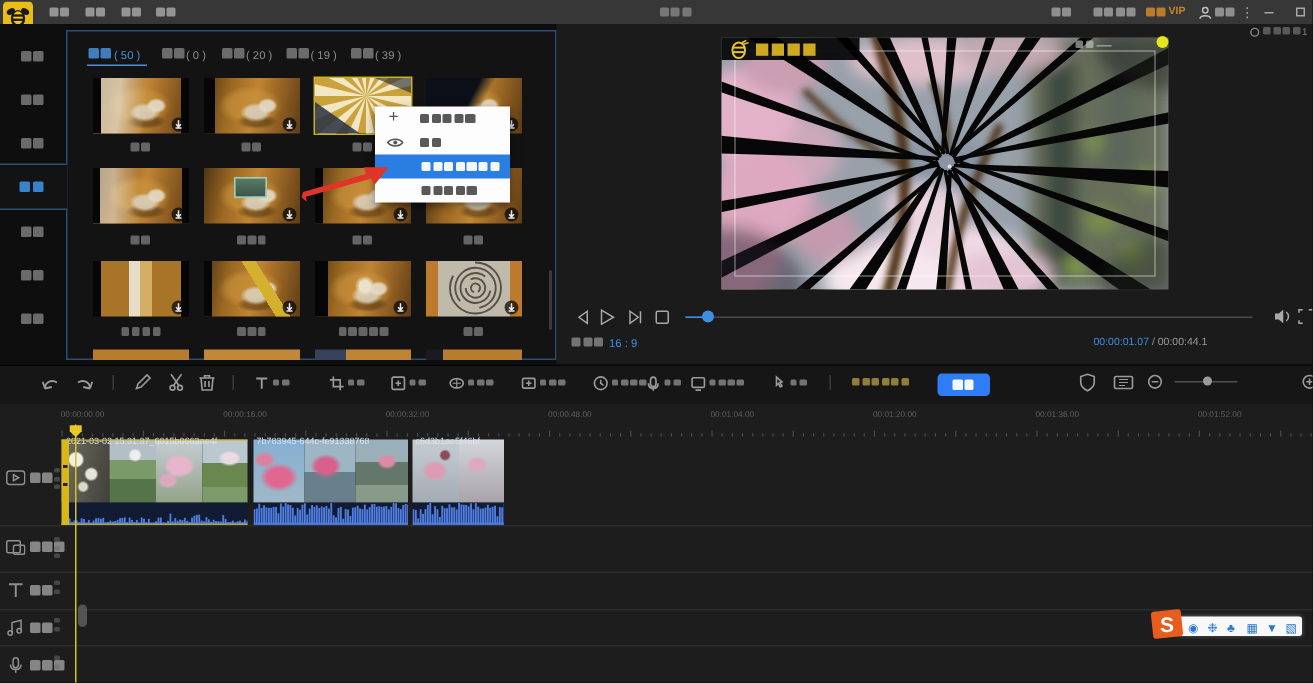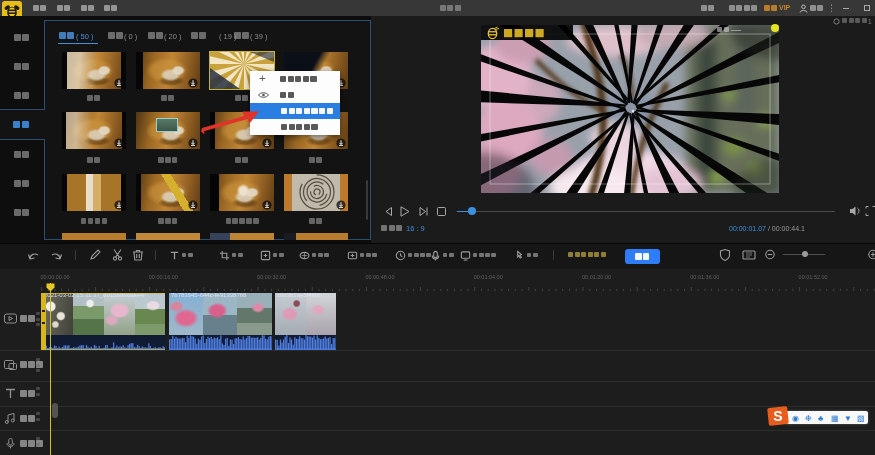--- a/index.html
+++ b/index.html
@@ -79,21 +79,21 @@
 <div class="t" style="left:76px;top:31.5px;color:#4a90d8;font-size:7.5px">( 50 )</div>
 <div style="left:58px;top:43px;width:40px;height:1px;background:#4a90d8"></div>
 <i style="left:108.0px;top:32px;width:6.8px;height:6.8px;background:#8e8e8e;opacity:0.72;"></i>
 <i style="left:116.1px;top:32px;width:6.8px;height:6.8px;background:#8e8e8e;opacity:0.72;"></i>
 <div class="t" style="left:124px;top:31.5px;color:#8e8e8e;font-size:7.5px">( 0 )</div>
 <i style="left:148.0px;top:32px;width:6.8px;height:6.8px;background:#8e8e8e;opacity:0.72;"></i>
 <i style="left:156.1px;top:32px;width:6.8px;height:6.8px;background:#8e8e8e;opacity:0.72;"></i>
 <div class="t" style="left:164px;top:31.5px;color:#8e8e8e;font-size:7.5px">( 20 )</div>
 <i style="left:191.0px;top:32px;width:6.8px;height:6.8px;background:#8e8e8e;opacity:0.72;"></i>
 <i style="left:199.1px;top:32px;width:6.8px;height:6.8px;background:#8e8e8e;opacity:0.72;"></i>
-<div class="t" style="left:219px;top:31.5px;color:#8e8e8e;font-size:7.5px">( 19 )</div>
+<div class="t" style="left:207px;top:31.5px;color:#8e8e8e;font-size:7.5px">( 19 )</div>
 <i style="left:234.0px;top:32px;width:6.8px;height:6.8px;background:#8e8e8e;opacity:0.72;"></i>
 <i style="left:242.1px;top:32px;width:6.8px;height:6.8px;background:#8e8e8e;opacity:0.72;"></i>
 <div class="t" style="left:250px;top:31.5px;color:#8e8e8e;font-size:7.5px">( 39 )</div>
 <div style="left:62px;top:52px;width:64px;height:37px;background:linear-gradient(90deg,#060606 0 8%, rgba(0,0,0,0) 8% 92%, #060606 92%), linear-gradient(95deg, rgba(235,225,205,0.75) 10% 28%, rgba(235,225,205,0) 55%), radial-gradient(ellipse 8px 6px at 66% 50%, rgba(228,218,200,0.9) 0 55%, rgba(228,218,200,0) 85%), radial-gradient(ellipse 13px 8px at 54% 62%, rgba(218,206,184,0.9) 0 50%, rgba(218,206,184,0) 80%), radial-gradient(ellipse 16px 6px at 55% 78%, rgba(60,38,10,0.45) 0 50%, rgba(60,38,10,0) 85%), radial-gradient(ellipse 26px 16px at 48% 50%, rgba(205,150,62,0.6) 0 55%, rgba(0,0,0,0) 82%), linear-gradient(102deg,#4f3514,#9a6722 26%,#c08434 52%,#8a5a20 80%,#5e3d16)"></div>
 <svg style="left:114px;top:78px" width="10" height="10" viewBox="0 0 10 10">
     <circle cx="5" cy="5" r="4.6" fill="rgba(10,10,10,0.75)"></circle>
     <path d="M5 2.2 L5 6 M3.4 4.8 L5 6.6 L6.6 4.8 M3 7.4 L7 7.4" stroke="#e8e8e8" stroke-width="1" fill="none"></path>
   </svg>
 <div style="left:136px;top:52px;width:64px;height:37px;background:linear-gradient(90deg,#060606 0 11%, rgba(0,0,0,0) 11%), radial-gradient(ellipse 8px 6px at 66% 50%, rgba(228,218,200,0.9) 0 55%, rgba(228,218,200,0) 85%), radial-gradient(ellipse 13px 8px at 54% 62%, rgba(218,206,184,0.9) 0 50%, rgba(218,206,184,0) 80%), radial-gradient(ellipse 16px 6px at 55% 78%, rgba(60,38,10,0.45) 0 50%, rgba(60,38,10,0) 85%), radial-gradient(ellipse 26px 16px at 48% 50%, rgba(205,150,62,0.6) 0 55%, rgba(0,0,0,0) 82%), linear-gradient(102deg,#4f3514,#9a6722 26%,#c08434 52%,#8a5a20 80%,#5e3d16)"></div>
 <svg style="left:188px;top:78px" width="10" height="10" viewBox="0 0 10 10">

